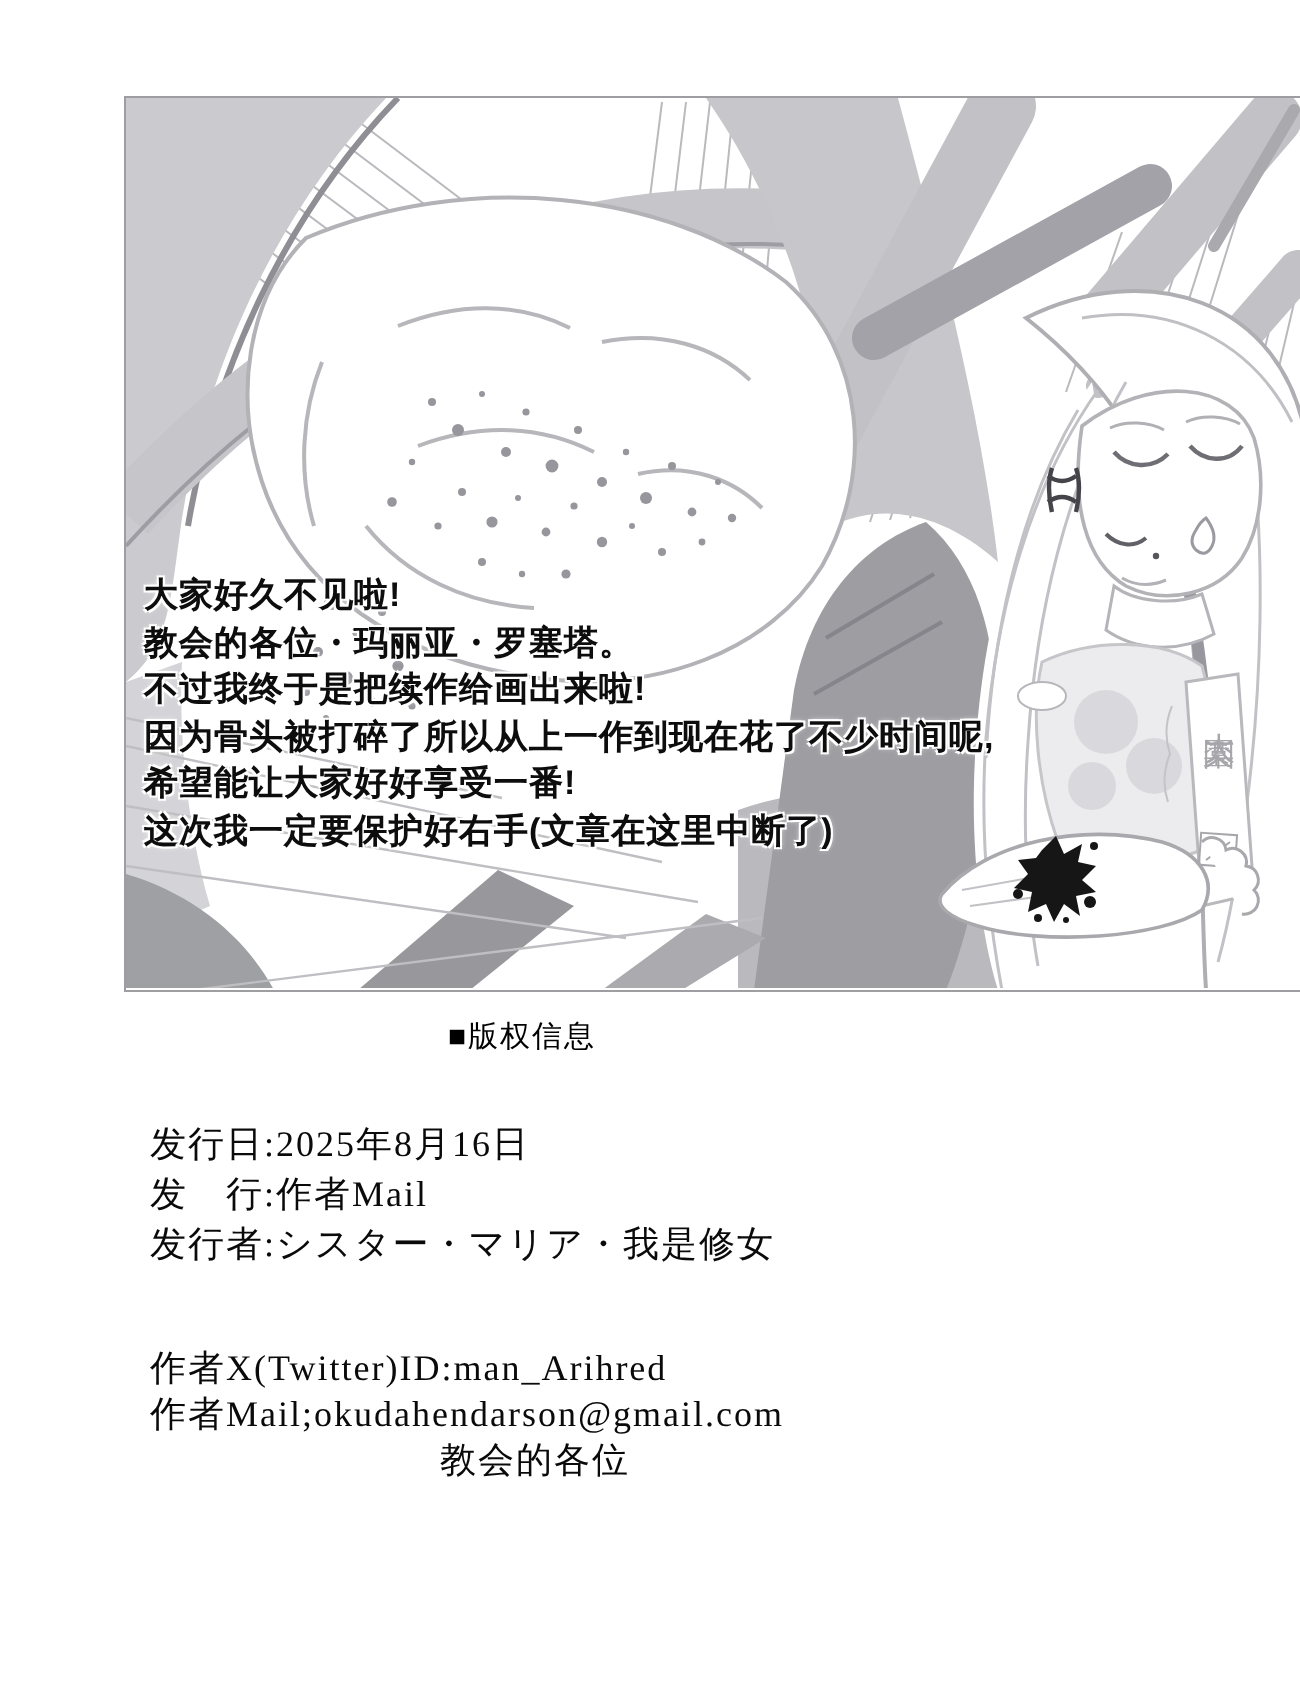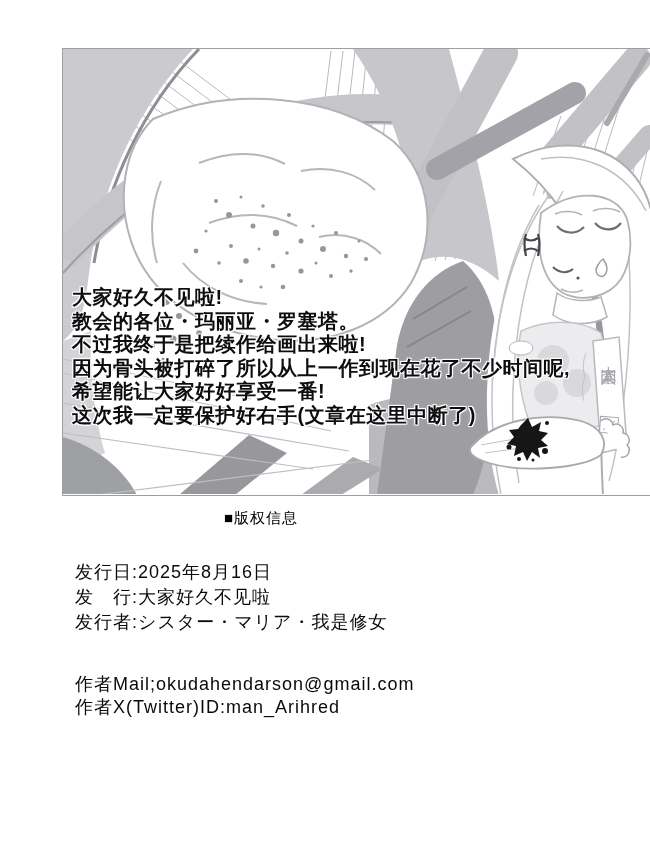--- a/index.html
+++ b/index.html
@@ -4,27 +4,27 @@
 <style>
   html,body{margin:0;padding:0;background:#ffffff;}
   .page{position:relative;width:650px;height:850px;background:#ffffff;overflow:hidden;
         font-family:"Liberation Sans","DejaVu Sans",sans-serif;color:#0c0c0c;}
   
   .frame{position:absolute;left:62px;top:48px;width:591px;height:448px;
          border:1.5px solid #9d9da2;box-sizing:border-box;background:#ffffff;}
   .frame svg{position:absolute;left:0;top:0;}
   
   .overlay{position:absolute;left:9px;top:237px;z-index:5;
-           font-weight:700;font-size:20px;line-height:23.5px;letter-spacing:.5px;
+           font-weight:700;font-size:17px;line-height:23.5px;letter-spacing:.5px;
            color:#0d0d0d;white-space:nowrap;
            text-shadow:-1px -1px 0 #fff,1px -1px 0 #fff,-1px 1px 0 #fff,1px 1px 0 #fff,0 0 3px #fff;}
   
   .colophon-title{position:absolute;left:224px;top:509px;font-size:15px;font-weight:500;
                   letter-spacing:1px;color:#000;}
-  .serifblock{position:absolute;font-family:Liberation Sans, sans-serif;
+  .serifblock{position:absolute;font-family:Liberation Serif, serif;
               font-size:18px;color:#0a0a0a;letter-spacing:1px;white-space:nowrap;}
   .pub{left:75px;top:560px;}
   .pub div{line-height:25px;}
   .author{left:75px;top:673px;}
   .author div{line-height:23px;}
   .indent{padding-left:145px;}
 </style>
 </head>
 <body>
 
@@ -195,22 +195,23 @@
       <div>因为骨头被打碎了所以从上一作到现在花了不少时间呢,</div>
       <div>希望能让大家好好享受一番!</div>
       <div>这次我一定要保护好右手(文章在这里中断了)</div>
     </div>
   </div>
 
   <div class="colophon-title">■版权信息</div>
 
   <div class="serifblock pub">
     <div>发行日:2025年8月16日</div>
-    <div>发　行:大家好久不见啦</div>
+    <div>发　行:作者Mail</div>
     <div>发行者:シスター・マリア・我是修女</div>
   </div>
 
   <div class="serifblock author">
+    <div>作者X(Twitter)ID:man_Arihred</div>
     <div>作者Mail;okudahendarson@gmail.com</div>
-    <div>作者X(Twitter)ID:man_Arihred</div>
+    <div class="indent">教会的各位</div>
   </div>
 
 </div>
 
 </body></html>

